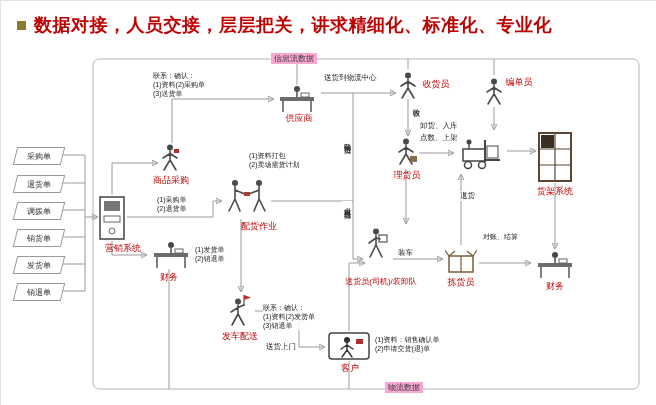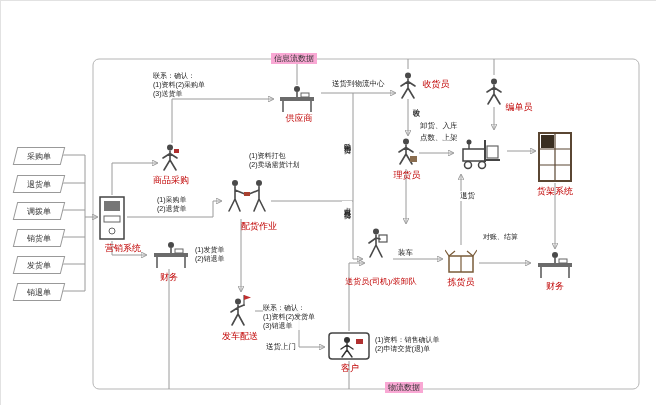--- a/index.html
+++ b/index.html
@@ -18,20 +18,24 @@
   .elabel{position:absolute;color:#222;font-size:7.5px;background:#fff;padding:0 1px;z-index:3;}
   .vtext{position:absolute;color:#222;font-size:7.5px;writing-mode:vertical-rl;letter-spacing:1px;background:#fff;z-index:3;}
   .flabel{position:absolute;color:#333;font-size:8px;background:#f9a8d4;padding:0 3px;z-index:3;}
   .icon{position:absolute;z-index:2;}
 </style>
 </head>
 <body>
 
 <div class="page">
 
+  <div class="title-row">
+    <span class="bullet"></span>
+    <span class="title">数据对接，人员交接，层层把关，讲求精细化、标准化、专业化</span>
+  </div>
 
   <div class="diagram">
 
     <svg class="wires" width="640" height="348">
       <defs>
         <marker id="arr" markerWidth="6" markerHeight="6" refX="5" refY="3" orient="auto">
           <path d="M0,0 L6,3 L0,6 z" fill="#9a9a9a" stroke="none"></path>
         </marker>
       </defs>
       <rect x="84" y="8" width="546" height="330" rx="6"></rect>
@@ -190,21 +194,21 @@
       <path d="M22 7 V12" stroke="#4a4a4a" stroke-width="1.5"></path>
       <rect x="5" y="12" width="34" height="4" fill="#6b6b6b"></rect>
       <path d="M8 16 V27 M36 16 V27" stroke="#555" stroke-width="1.5"></path>
       <rect x="26" y="8" width="8" height="4" fill="none" stroke="#666" stroke-width="1"></rect>
     </svg>
 
     <div class="nlabel" style="left:76px;top:192px;width:56px;text-align:right;">营销系统</div>
     <div class="nlabel" style="left:134px;top:124px;width:56px;">商品采购</div>
     <div class="nlabel" style="left:270px;top:62px;width:40px;">供应商</div>
     <div class="nlabel" style="left:411px;top:28px;width:32px;">收货员</div>
-    <div class="nlabel" style="left:494px;top:52px;width:32px;font-family:Liberation Mono, monospace;">编单员</div>
+    <div class="nlabel" style="left:494px;top:26px;width:32px;">编单员</div>
     <div class="nlabel" style="left:378px;top:119px;width:40px;">理货员</div>
     <div class="nlabel" style="left:526px;top:135px;width:40px;">货架系统</div>
     <div class="nlabel" style="left:216px;top:170px;width:44px;margin-left:12px;">配货作业</div>
     <div class="nlabel" style="left:142px;top:221px;width:36px;">财务</div>
     <div class="nlabel" style="left:204px;top:280px;width:54px;">发车配送</div>
     <div class="nlabel" style="left:328px;top:312px;width:26px;">客户</div>
     <div class="nlabel" style="left:320px;top:226px;width:104px;font-size:8px;">送货员(司机)/装卸队</div>
     <div class="nlabel" style="left:434px;top:226px;width:36px;">拣货员</div>
     <div class="nlabel" style="left:532px;top:230px;width:28px;">财务</div>
 
@@ -217,21 +221,21 @@
 (2)卖场需货计划</div>
     <div class="note" style="left:186px;top:194px;">(1)发货单
 (2)销退单</div>
     <div class="note" style="left:254px;top:252px;">联系：确认：
 (1)资料(2)发货单
 (3)销退单</div>
     <div class="note" style="left:366px;top:284px;">(1)资料：销售确认单
 (2)申请交货(退)单</div>
     <div class="note" style="left:474px;top:181px;">对账、结算</div>
 
-    <div class="elabel" style="left:314px;top:28px;margin-left:8px;">送货到物流中心</div>
+    <div class="elabel" style="left:314px;top:22px;">送货到物流中心</div>
     <div class="elabel" style="left:410px;top:70px;">卸货、入库</div>
     <div class="elabel" style="left:410px;top:82px;">点数、上架</div>
     <div class="elabel" style="left:415px;top:140px;margin-left:35px;">退货</div>
     <div class="elabel" style="left:388px;top:197px;">装车</div>
     <div class="elabel" style="left:256px;top:250px;margin-top:41px;">送货上门</div>
     <div class="vtext" style="left:402px;top:52px;">验收</div>
     <div class="vtext" style="left:333px;top:86px;">采购退货</div>
     <div class="vtext" style="left:333px;top:150px;">点对点退货</div>
 
   </div>

